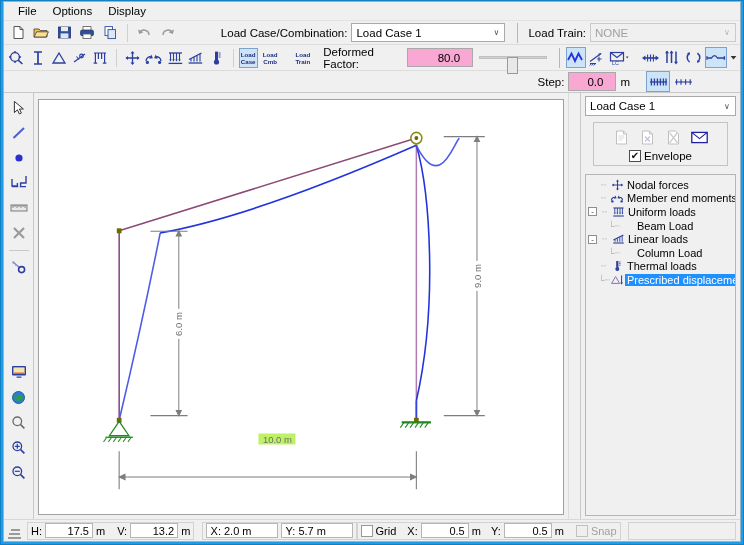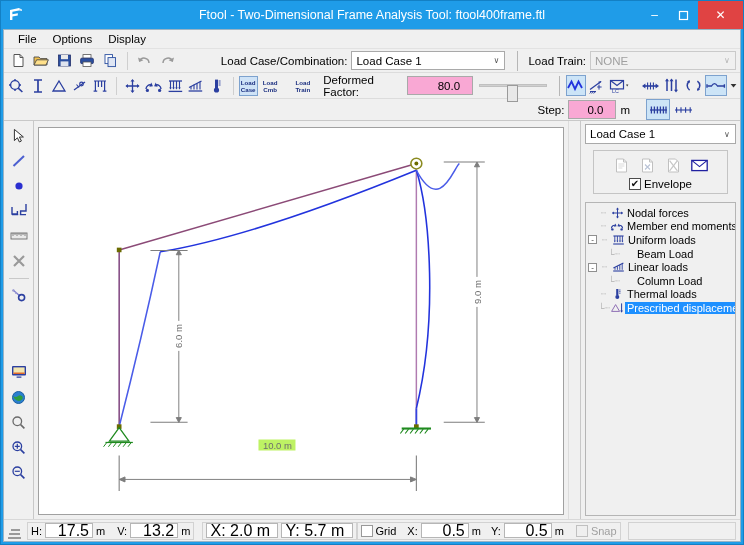--- a/index.html
+++ b/index.html
@@ -188,53 +188,35 @@
     border-top: 1px solid #d8d8d8;
   }
   .sb-grip { width: 14px; height: 16px; display:flex; flex-direction:column; justify-content:flex-end; gap:2px; margin-right:6px;}
   .sb-grip i { display:block; height:2px; background:#9a9a9a; }
   .sb-grip i:nth-child(1){ width:9px; margin-left:3px;}
   .sb-grip i:nth-child(2){ width:11px; margin-left:1px;}
   .sb-grip i:nth-child(3){ width:13px; }
   .sb-group { display: flex; align-items: center; border: 1px solid #d2d2d2; height: 18px; padding: 0 3px; gap: 3px;}
   .sb-field {
     background: #fff; border: 1px solid #b6b6b6; height: 15px; min-width: 48px;
-    font-size: 16px; display: flex; align-items: center; justify-content: flex-end;
+    font-size: 11px; display: flex; align-items: center; justify-content: flex-end;
     padding-right: 3px; color: #000;
   }
   .sb-field.left { justify-content: flex-start; padding-left: 4px; padding-right: 2px; min-width: 72px; }
   .sb-lab { font-size: 11px; color: #000; }
   .sb-lab.dim { color: #a0a0a0; }
   .sb-spacer { flex: 1; }
   .sb-box { border: 1px solid #d2d2d2; height: 18px; width: 120px; }
   svg { display: block; }
 </style>
 </head>
 <body>
 
 <div class="window">
 
-  <div class="titlebar">
-    <div class="app-icon">
-      <svg width="18" height="18" viewBox="0 0 18 18">
-        <path d="M3 14 L3 4 L12 2 L12 4.5 L5.4 5.8 L5.4 8.2 L10.8 7.3 L10.8 9.6 L5.4 10.4 L5.4 14 Z" fill="#ffffff"></path>
-        <path d="M12 2 L15 3.4 L15 5 L12 4.5 Z" fill="#d9ecf8"></path>
-      </svg>
-    </div>
-    <div class="title-text">Ftool - Two-Dimensional Frame Analysis Tool: ftool400frame.ftl</div>
-    <div class="win-btns">
-      <div class="win-btn">–</div>
-      <div class="win-btn">
-        <svg width="11" height="11" viewBox="0 0 11 11">
-            <rect x="1.5" y="1.5" width="8" height="8" fill="none" stroke="#fff" stroke-width="1.2"></rect>
-          </svg>
-      </div>
-      <div class="win-btn close">✕</div>
-    </div>
-  </div>
 
   <div class="client">
 
     <div class="menubar">
       <div class="menu-item">File</div>
       <div class="menu-item">Options</div>
       <div class="menu-item">Display</div>
     </div>
 
     <div class="toolbar">

